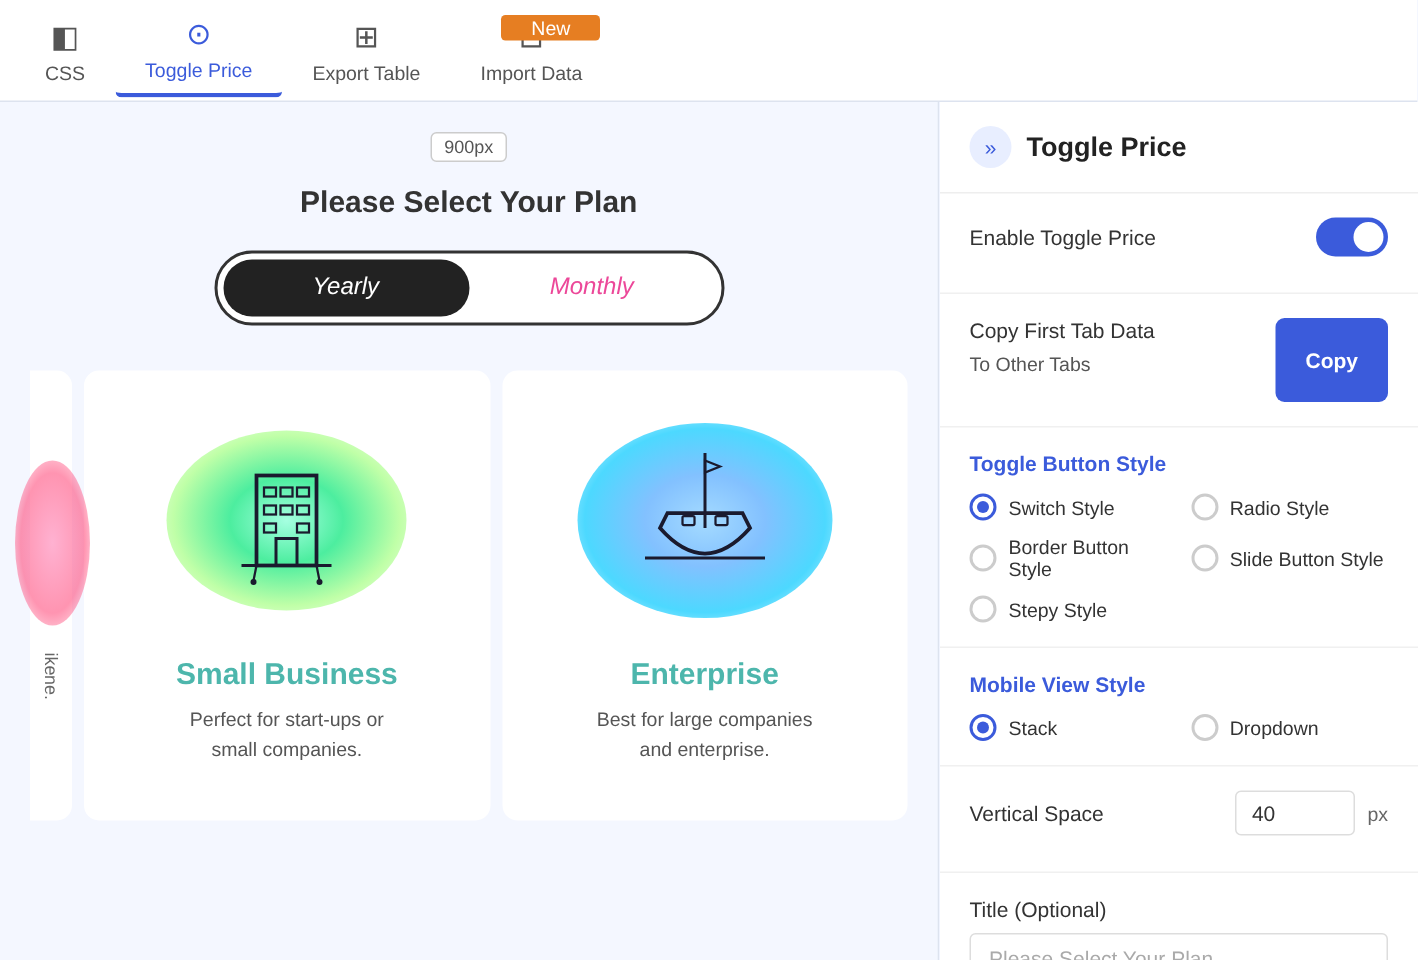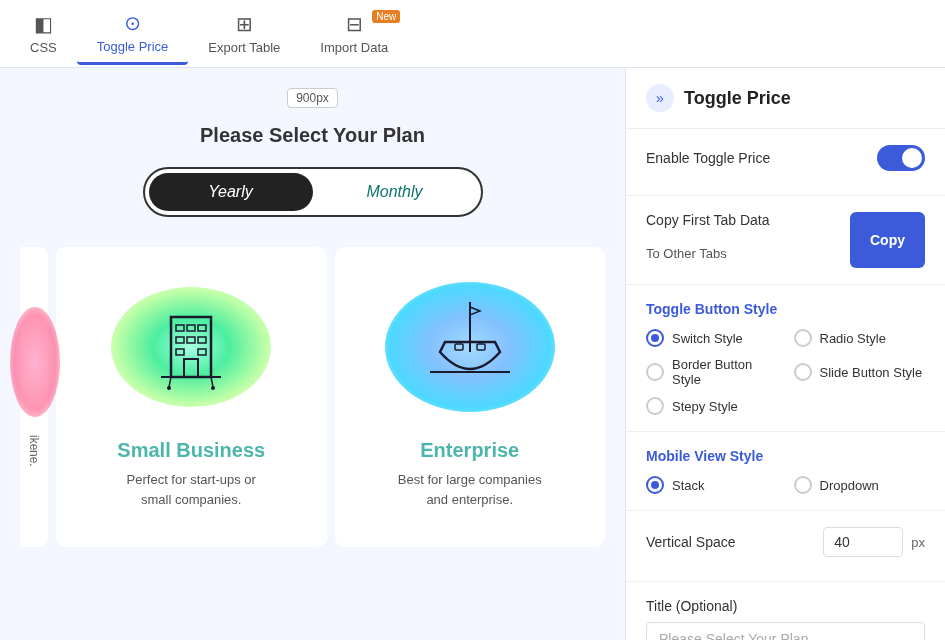--- a/index.html
+++ b/index.html
@@ -46,22 +46,22 @@
     .tab-item .tab-icon {
       font-size: 20px;
     }
 
     .tab-badge {
       position: absolute;
       top: 6px;
       right: 8px;
       background: #e67e22;
       color: #fff;
-      font-size: 10px;
-      padding: 1px 4px;
+      font-size: 13px;
+      padding: 1px 20px;
       border-radius: 3px;
     }
 
     .tab-css {
       color: #555;
       font-size: 13px;
     }
 
     
     .main-layout {
@@ -120,21 +120,21 @@
       cursor: pointer;
     }
 
     .toggle-option.active {
       background: #222;
       color: #fff;
     }
 
     .toggle-option.inactive {
       background: transparent;
-      color: #0f766e;
+      color: #ec4899;
     }
 
     .card {
       flex: 1;
       background: #fff;
       border-radius: 10px;
       padding: 20px;
       display: flex;
       flex-direction: column;
       align-items: center;
@@ -388,21 +388,21 @@
 
     .copy-row {
       display: flex;
       align-items: flex-start;
       justify-content: space-between;
     }
 
     .copy-label-block {
       display: flex;
       flex-direction: column;
-      gap: 17px;
+      gap: 6px;
     }
   </style>
 </head>
 <body>
 
 <div class="app-container">
 
   <div class="top-tabs">
     <div class="tab-item tab-css">
       <span class="tab-icon">◧</span>

